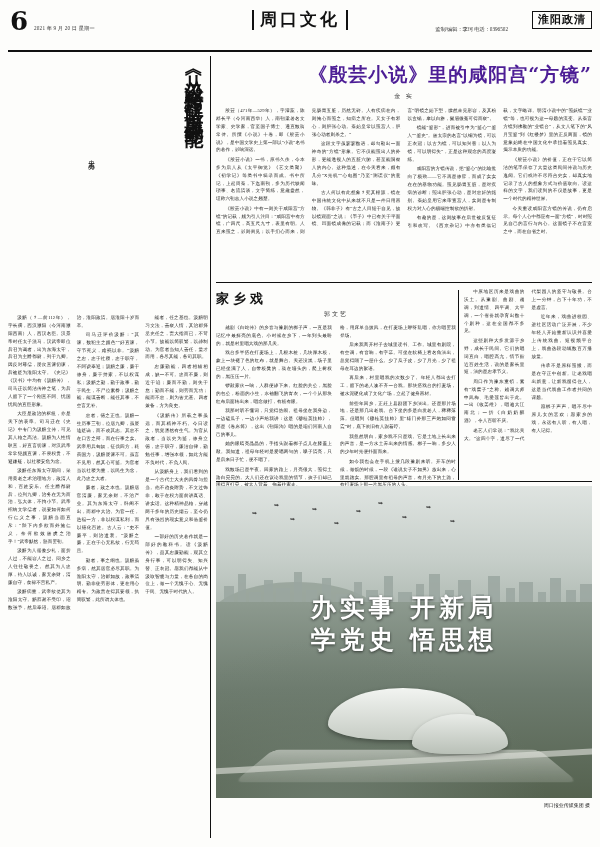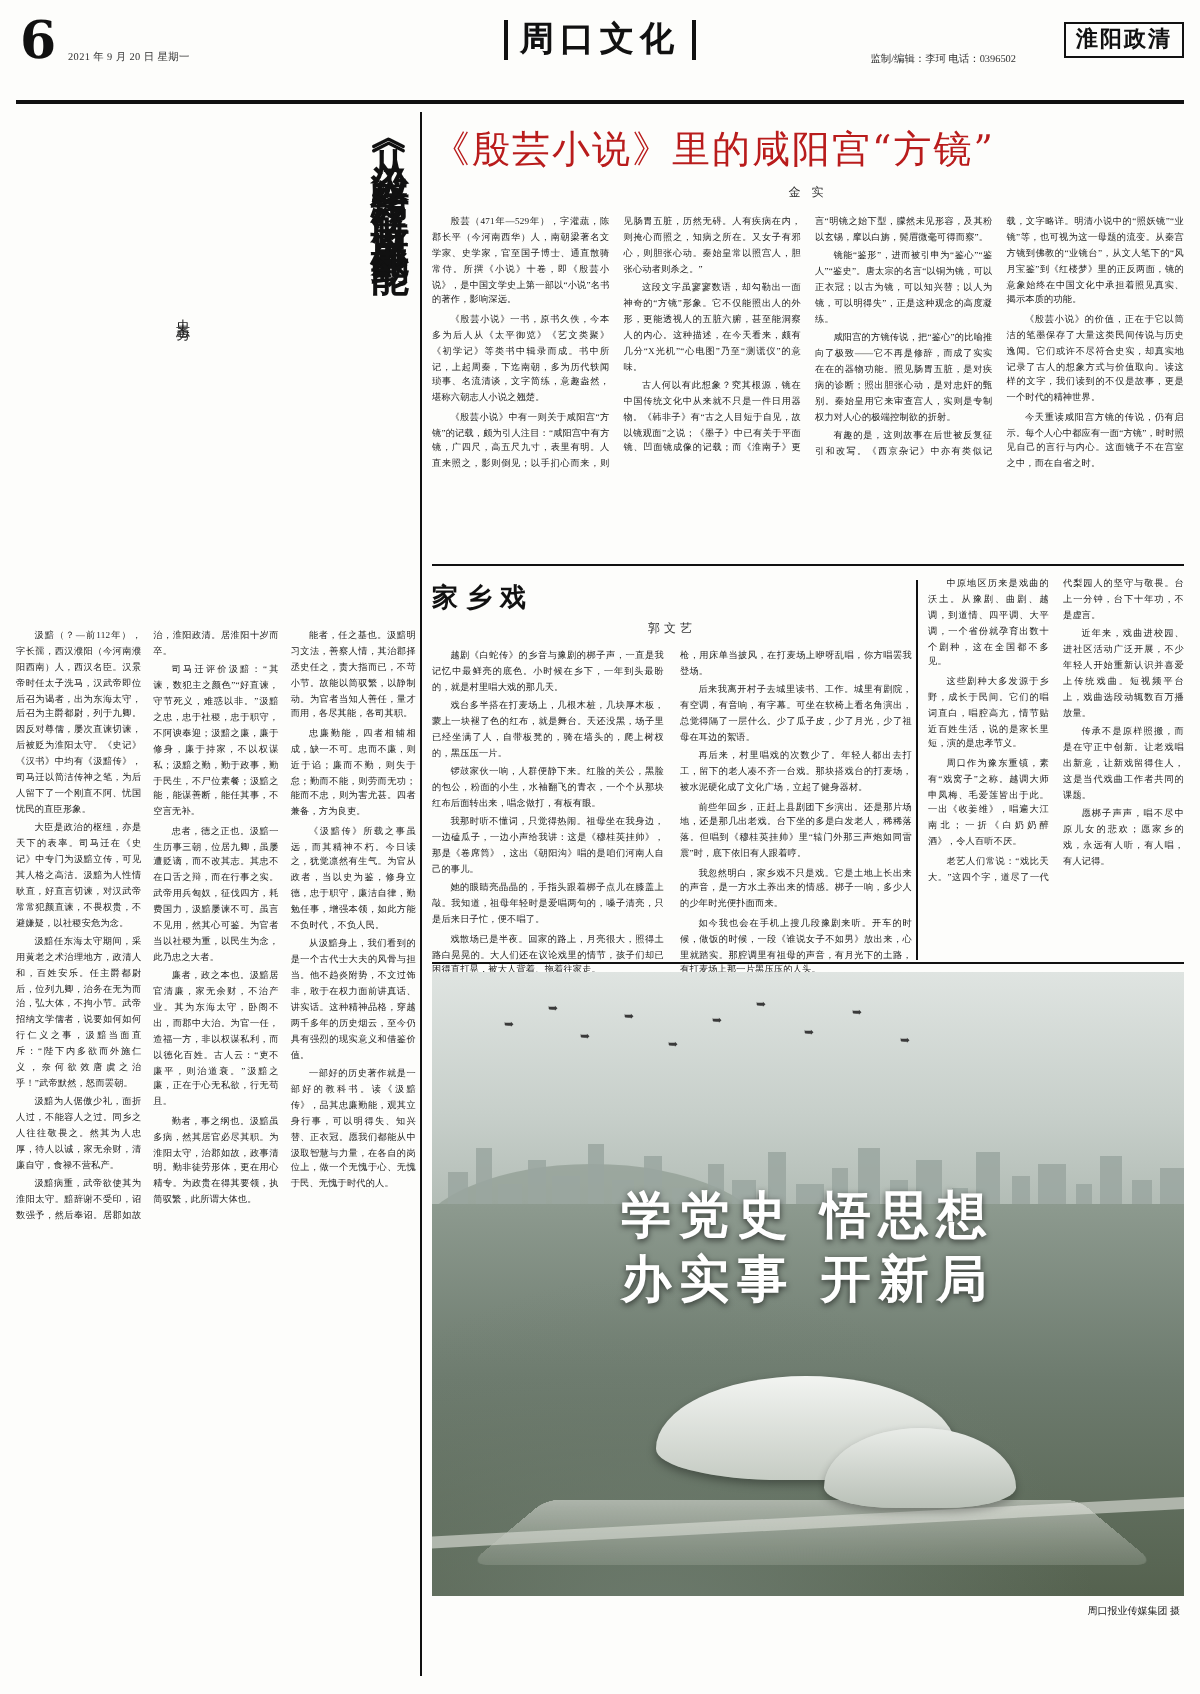--- a/index.html
+++ b/index.html
@@ -151,26 +151,26 @@
   }
 
   
   .article2 {
     position: absolute;
     left: 216px;
     top: 56px;
     width: 376px;
   }
   .headline2 {
-    text-align: left;
+    text-align: right;
     font-family: "DejaVu Serif", serif;
     font-size: 19px;
-    font-weight: normal;
+    font-weight: bold;
     letter-spacing: 1px;
-    color: #b91c1c;
+    color: #4c1d95;
     margin: 6px 0 4px 0;
   }
   .byline2 {
     text-align: center;
     font-size: 6px;
     letter-spacing: 2px;
     color: #333;
     margin-bottom: 6px;
   }
   .cols2 {
@@ -466,20 +466,20 @@
         <span style="left:74px;  top:30px;">➥</span>
         <span style="left:96px;  top:20px;">➥</span>
         <span style="left:118px; top:34px;">➥</span>
         <span style="left:140px; top:22px;">➥</span>
         <span style="left:162px; top:14px;">➥</span>
         <span style="left:186px; top:28px;">➥</span>
         <span style="left:210px; top:18px;">➥</span>
         <span style="left:234px; top:32px;">➥</span>
       </div>
       <div class="photo-overlay-text">
+        <div>办实事  开新局</div>
         <div>学党史  悟思想</div>
-        <div>办实事  开新局</div>
       </div>
     </div>
     <div class="photo-caption">周口报业传媒集团 摄</div>
   </div>
 
 </div>
 
 </body></html>

